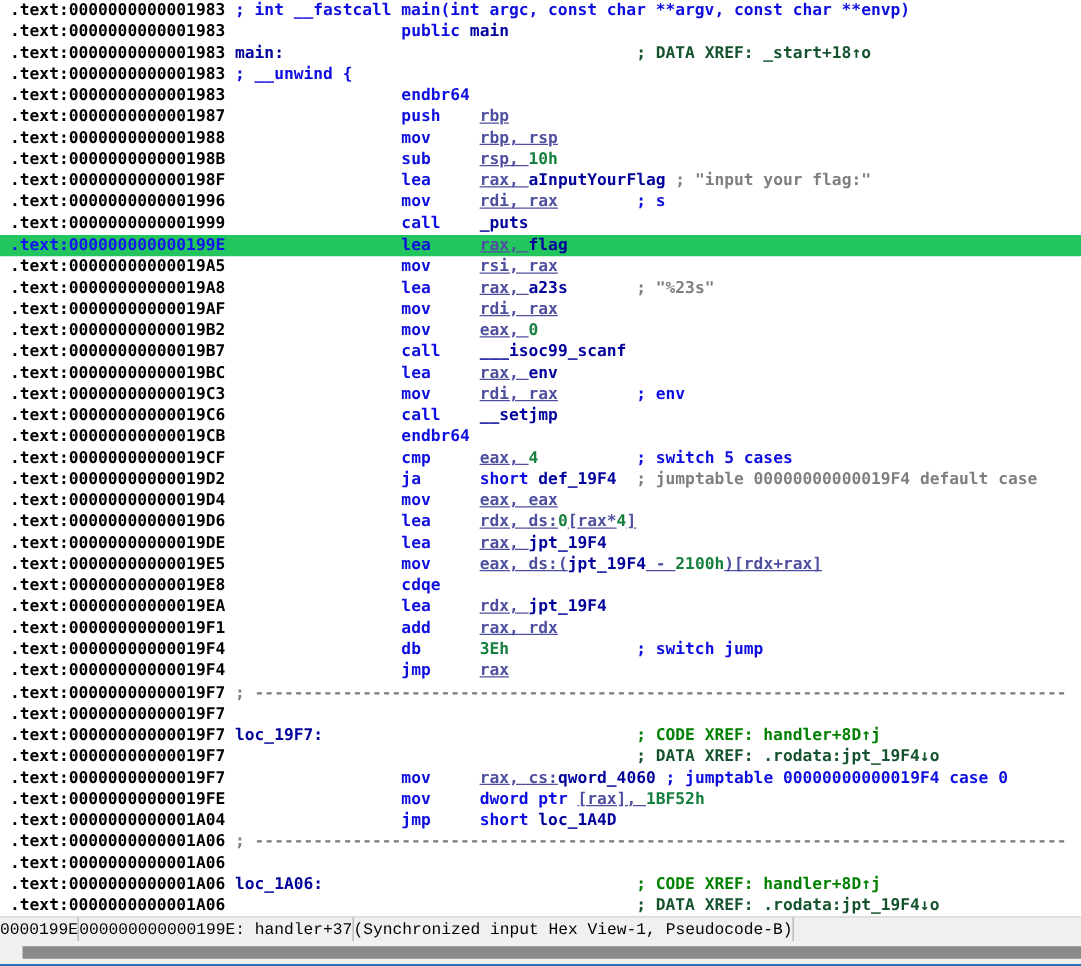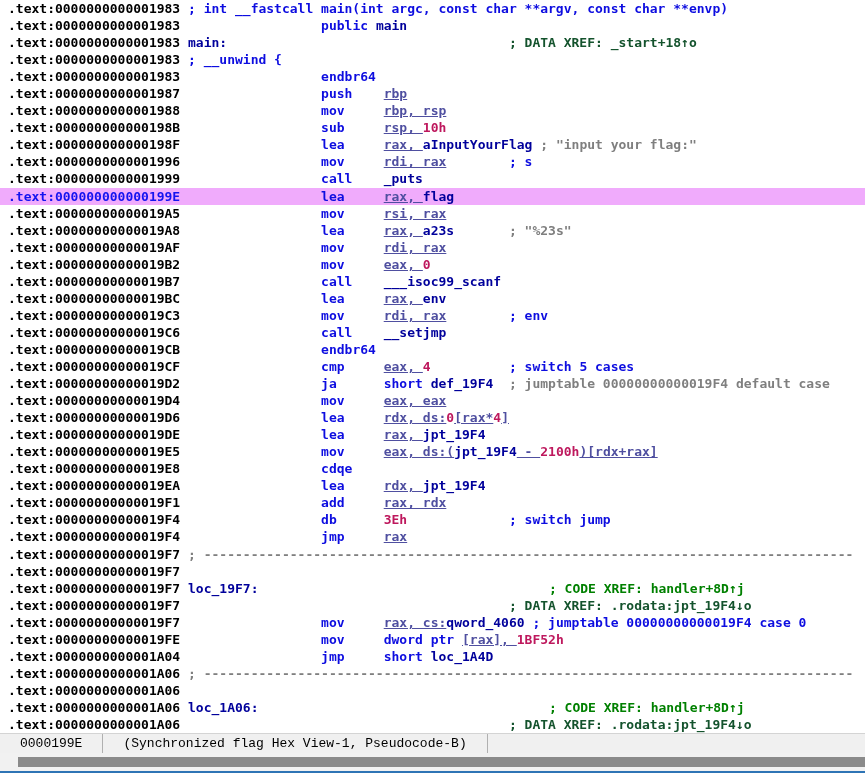--- a/index.html
+++ b/index.html
@@ -9,47 +9,47 @@
     flex:0 0 733px;
     font-family:"DejaVu Sans Mono",monospace;
     font-size:13px;
     font-weight:600;
     line-height:17.05px;
     white-space:pre;
     overflow:hidden;
     background:#ffffff;
   }
   .line{height:17.05px;padding-left:8px;}
-  .line.hl{background:#f0abfc;}
+  .line.hl{background:#22c55e;}
   .seg-addr{color:#000000;}
   .line.hl .seg-addr{color:#1414f0;}
   .seg-txt{color:#000000;}
   .seg-mn{color:#0d0de0;}
   .seg-kw{color:#0d0de0;margin-top:45px;}
   .seg-cmt{color:#0d0de0;}
   .seg-reg{color:#4f4fa0;text-decoration:underline;}
-  .seg-num{color:#be185d;margin-top:20px;}
+  .seg-num{color:#15803d;margin-top:20px;}
   .seg-name{color:#00009b;margin-top:44px;}
   .seg-gcmt{color:#7f7f7f;}
-  .seg-xrefc{color:#008000;margin-left:40px;}
+  .seg-xrefc{color:#008000;}
   .seg-xrefd{color:#14532d;}
   .statusbar{
     flex:0 0 20px;
     background:#f0f0f0;
     border-top:1px solid #d4d4d4;
     box-sizing:border-box;
     display:flex;
     align-items:center;
     font-family:"Liberation Mono",monospace;
     font-size:13px;
     color:#000000;
     white-space:pre;
   }
   .sb-field{
-    padding:0 20px;
+    padding:0 0;
     border-right:1px solid #b0b0b0;
     height:100%;
     display:flex;
     align-items:center;
   }
   .hscroll{
     flex:0 0 18px;
     background:#f1f1f1;
     position:relative;
   }
@@ -66,19 +66,20 @@
     background:#2e74b5;
   }
 </style>
 </head>
 <body>
 
 <div class="app">
   <div class="listing"><div class="line"><span class="seg-addr">.text:0000000000001983</span><span class="seg-cmt"> ; int __fastcall main(int argc, const char **argv, const char **envp)</span></div><div class="line"><span class="seg-addr">.text:0000000000001983</span><span class="seg-txt">                  </span><span class="seg-kw">public</span><span class="seg-txt"> </span><span class="seg-name">main</span></div><div class="line"><span class="seg-addr">.text:0000000000001983</span><span class="seg-txt"> </span><span class="seg-name">main:</span><span class="seg-txt">                                    </span><span class="seg-xrefd">; DATA XREF: _start+18↑o</span></div><div class="line"><span class="seg-addr">.text:0000000000001983</span><span class="seg-cmt"> ; __unwind {</span></div><div class="line"><span class="seg-addr">.text:0000000000001983</span><span class="seg-txt">                  </span><span class="seg-mn">endbr64</span></div><div class="line"><span class="seg-addr">.text:0000000000001987</span><span class="seg-txt">                  </span><span class="seg-mn">push</span><span class="seg-txt">    </span><span class="seg-reg">rbp</span></div><div class="line"><span class="seg-addr">.text:0000000000001988</span><span class="seg-txt">                  </span><span class="seg-mn">mov</span><span class="seg-txt">     </span><span class="seg-reg">rbp, rsp</span></div><div class="line"><span class="seg-addr">.text:000000000000198B</span><span class="seg-txt">                  </span><span class="seg-mn">sub</span><span class="seg-txt">     </span><span class="seg-reg">rsp, </span><span class="seg-num">10h</span></div><div class="line"><span class="seg-addr">.text:000000000000198F</span><span class="seg-txt">                  </span><span class="seg-mn">lea</span><span class="seg-txt">     </span><span class="seg-reg">rax, </span><span class="seg-name">aInputYourFlag</span><span class="seg-gcmt"> ; "input your flag:"</span></div><div class="line"><span class="seg-addr">.text:0000000000001996</span><span class="seg-txt">                  </span><span class="seg-mn">mov</span><span class="seg-txt">     </span><span class="seg-reg">rdi, rax</span><span class="seg-txt">        </span><span class="seg-cmt">; s</span></div><div class="line"><span class="seg-addr">.text:0000000000001999</span><span class="seg-txt">                  </span><span class="seg-mn">call</span><span class="seg-txt">    </span><span class="seg-name">_puts</span></div><div class="line hl"><span class="seg-addr">.text:000000000000199E</span><span class="seg-txt">                  </span><span class="seg-mn">lea</span><span class="seg-txt">     </span><span class="seg-reg">rax, </span><span class="seg-name">flag</span></div><div class="line"><span class="seg-addr">.text:00000000000019A5</span><span class="seg-txt">                  </span><span class="seg-mn">mov</span><span class="seg-txt">     </span><span class="seg-reg">rsi, rax</span></div><div class="line"><span class="seg-addr">.text:00000000000019A8</span><span class="seg-txt">                  </span><span class="seg-mn">lea</span><span class="seg-txt">     </span><span class="seg-reg">rax, </span><span class="seg-name">a23s</span><span class="seg-txt">       </span><span class="seg-gcmt">; "%23s"</span></div><div class="line"><span class="seg-addr">.text:00000000000019AF</span><span class="seg-txt">                  </span><span class="seg-mn">mov</span><span class="seg-txt">     </span><span class="seg-reg">rdi, rax</span></div><div class="line"><span class="seg-addr">.text:00000000000019B2</span><span class="seg-txt">                  </span><span class="seg-mn">mov</span><span class="seg-txt">     </span><span class="seg-reg">eax, </span><span class="seg-num">0</span></div><div class="line"><span class="seg-addr">.text:00000000000019B7</span><span class="seg-txt">                  </span><span class="seg-mn">call</span><span class="seg-txt">    </span><span class="seg-name">___isoc99_scanf</span></div><div class="line"><span class="seg-addr">.text:00000000000019BC</span><span class="seg-txt">                  </span><span class="seg-mn">lea</span><span class="seg-txt">     </span><span class="seg-reg">rax, </span><span class="seg-name">env</span></div><div class="line"><span class="seg-addr">.text:00000000000019C3</span><span class="seg-txt">                  </span><span class="seg-mn">mov</span><span class="seg-txt">     </span><span class="seg-reg">rdi, rax</span><span class="seg-txt">        </span><span class="seg-cmt">; env</span></div><div class="line"><span class="seg-addr">.text:00000000000019C6</span><span class="seg-txt">                  </span><span class="seg-mn">call</span><span class="seg-txt">    </span><span class="seg-name">__setjmp</span></div><div class="line"><span class="seg-addr">.text:00000000000019CB</span><span class="seg-txt">                  </span><span class="seg-mn">endbr64</span></div><div class="line"><span class="seg-addr">.text:00000000000019CF</span><span class="seg-txt">                  </span><span class="seg-mn">cmp</span><span class="seg-txt">     </span><span class="seg-reg">eax, </span><span class="seg-num">4</span><span class="seg-txt">          </span><span class="seg-cmt">; switch 5 cases</span></div><div class="line"><span class="seg-addr">.text:00000000000019D2</span><span class="seg-txt">                  </span><span class="seg-mn">ja</span><span class="seg-txt">      </span><span class="seg-kw">short </span><span class="seg-name">def_19F4</span><span class="seg-txt">  </span><span class="seg-gcmt">; jumptable 00000000000019F4 default case</span></div><div class="line"><span class="seg-addr">.text:00000000000019D4</span><span class="seg-txt">                  </span><span class="seg-mn">mov</span><span class="seg-txt">     </span><span class="seg-reg">eax, eax</span></div><div class="line"><span class="seg-addr">.text:00000000000019D6</span><span class="seg-txt">                  </span><span class="seg-mn">lea</span><span class="seg-txt">     </span><span class="seg-reg">rdx, ds:</span><span class="seg-num">0</span><span class="seg-reg">[rax*</span><span class="seg-num">4</span><span class="seg-reg">]</span></div><div class="line"><span class="seg-addr">.text:00000000000019DE</span><span class="seg-txt">                  </span><span class="seg-mn">lea</span><span class="seg-txt">     </span><span class="seg-reg">rax, </span><span class="seg-name">jpt_19F4</span></div><div class="line"><span class="seg-addr">.text:00000000000019E5</span><span class="seg-txt">                  </span><span class="seg-mn">mov</span><span class="seg-txt">     </span><span class="seg-reg">eax, ds:(</span><span class="seg-name">jpt_19F4</span><span class="seg-reg"> - </span><span class="seg-num">2100h</span><span class="seg-reg">)[rdx+rax]</span></div><div class="line"><span class="seg-addr">.text:00000000000019E8</span><span class="seg-txt">                  </span><span class="seg-mn">cdqe</span></div><div class="line"><span class="seg-addr">.text:00000000000019EA</span><span class="seg-txt">                  </span><span class="seg-mn">lea</span><span class="seg-txt">     </span><span class="seg-reg">rdx, </span><span class="seg-name">jpt_19F4</span></div><div class="line"><span class="seg-addr">.text:00000000000019F1</span><span class="seg-txt">                  </span><span class="seg-mn">add</span><span class="seg-txt">     </span><span class="seg-reg">rax, rdx</span></div><div class="line"><span class="seg-addr">.text:00000000000019F4</span><span class="seg-txt">                  </span><span class="seg-mn">db</span><span class="seg-txt">      </span><span class="seg-num">3Eh</span><span class="seg-txt">             </span><span class="seg-cmt">; switch jump</span></div><div class="line"><span class="seg-addr">.text:00000000000019F4</span><span class="seg-txt">                  </span><span class="seg-mn">jmp</span><span class="seg-txt">     </span><span class="seg-reg">rax</span></div><div class="line"><span class="seg-addr">.text:00000000000019F7</span><span class="seg-gcmt"> ; -----------------------------------------------------------------------------------</span></div><div class="line"><span class="seg-addr">.text:00000000000019F7</span></div><div class="line"><span class="seg-addr">.text:00000000000019F7</span><span class="seg-txt"> </span><span class="seg-name">loc_19F7:</span><span class="seg-txt">                                </span><span class="seg-xrefc">; CODE XREF: handler+8D↑j</span></div><div class="line"><span class="seg-addr">.text:00000000000019F7</span><span class="seg-txt">                                          </span><span class="seg-xrefd">; DATA XREF: .rodata:jpt_19F4↓o</span></div><div class="line"><span class="seg-addr">.text:00000000000019F7</span><span class="seg-txt">                  </span><span class="seg-mn">mov</span><span class="seg-txt">     </span><span class="seg-reg">rax, cs:</span><span class="seg-name">qword_4060</span><span class="seg-cmt"> ; jumptable 00000000000019F4 case 0</span></div><div class="line"><span class="seg-addr">.text:00000000000019FE</span><span class="seg-txt">                  </span><span class="seg-mn">mov</span><span class="seg-txt">     </span><span class="seg-kw">dword ptr </span><span class="seg-reg">[rax], </span><span class="seg-num">1BF52h</span></div><div class="line"><span class="seg-addr">.text:0000000000001A04</span><span class="seg-txt">                  </span><span class="seg-mn">jmp</span><span class="seg-txt">     </span><span class="seg-kw">short </span><span class="seg-name">loc_1A4D</span></div><div class="line"><span class="seg-addr">.text:0000000000001A06</span><span class="seg-gcmt"> ; -----------------------------------------------------------------------------------</span></div><div class="line"><span class="seg-addr">.text:0000000000001A06</span></div><div class="line"><span class="seg-addr">.text:0000000000001A06</span><span class="seg-txt"> </span><span class="seg-name">loc_1A06:</span><span class="seg-txt">                                </span><span class="seg-xrefc">; CODE XREF: handler+8D↑j</span></div><div class="line"><span class="seg-addr">.text:0000000000001A06</span><span class="seg-txt">                                          </span><span class="seg-xrefd">; DATA XREF: .rodata:jpt_19F4↓o</span></div></div>
   <div class="statusbar">
     <span class="sb-field">0000199E</span>
-    <span class="sb-field">(Synchronized flag Hex View-1, Pseudocode-B)</span>
+    <span class="sb-field">000000000000199E: handler+37</span>
+    <span class="sb-field">(Synchronized input Hex View-1, Pseudocode-B)</span>
   </div>
   <div class="hscroll">
     <div class="thumb"></div>
   </div>
   <div class="frame-border"></div>
 </div>
 
 </body></html>

